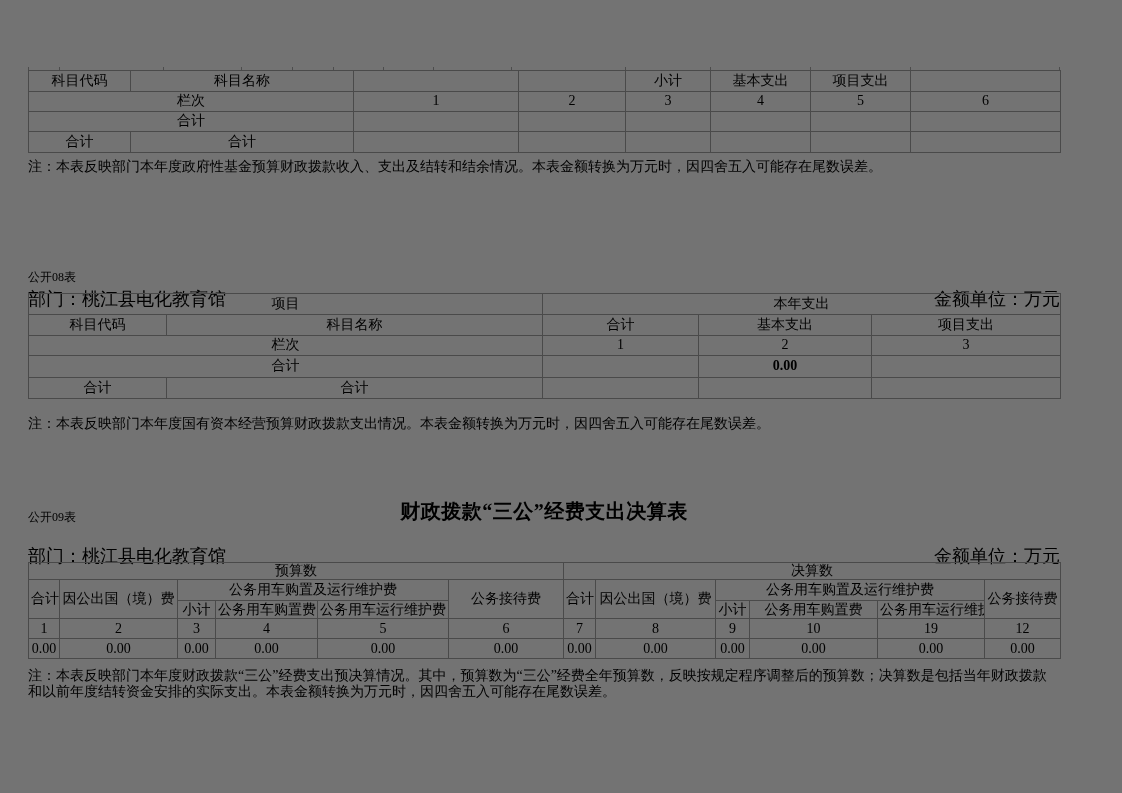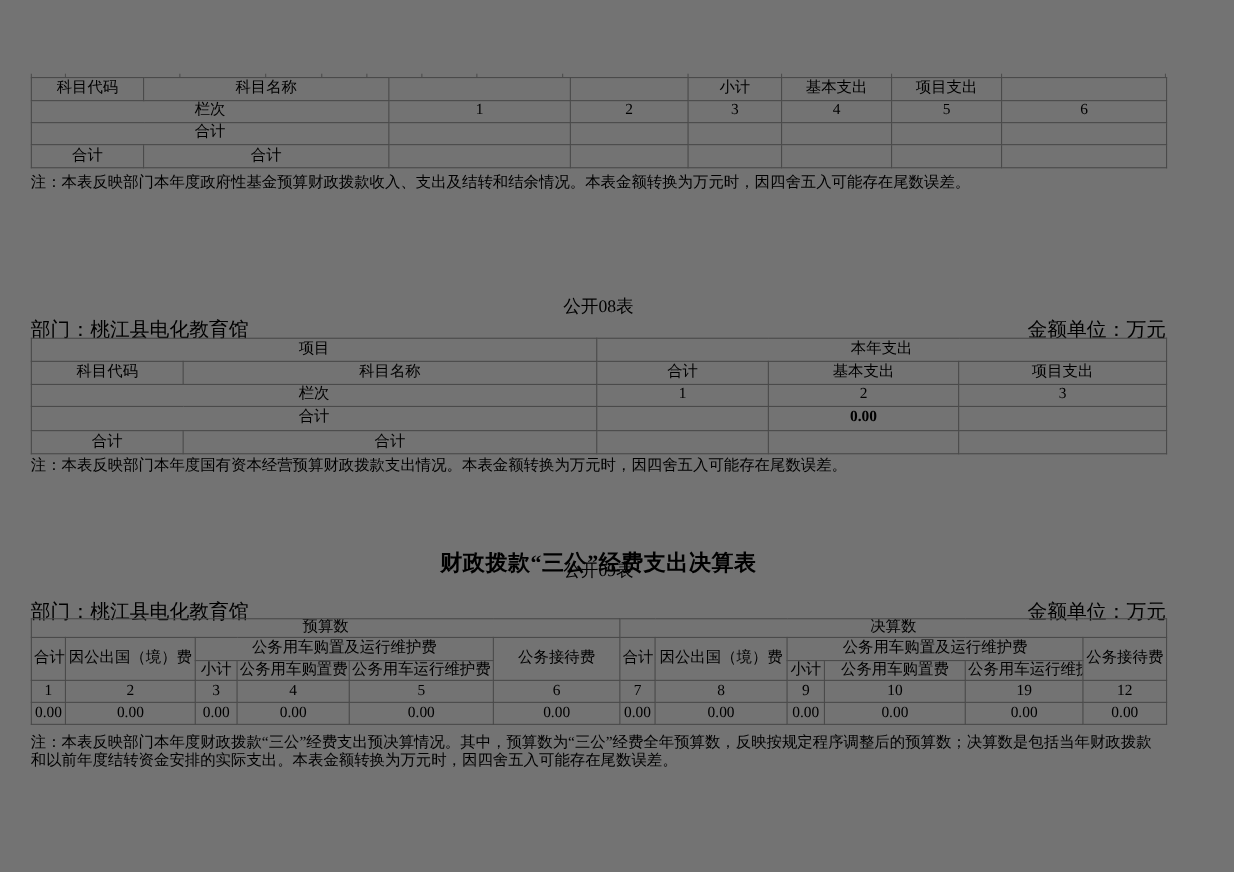--- a/index.html
+++ b/index.html
@@ -34,30 +34,30 @@
   .h19 td{height:17px;}
   .h21 td{height:19px;margin-left:28px;}
   .h22 td{height:20px;}
   .h23 td{height:21px;}
   td.al{text-align:left;}
   td.ar{text-align:right;padding-right:3px;}
   td.b{font-weight:bold;}
   td.tight{padding:0 1px;}
   .t1{top:70px;}
   .note1{top:159px;}
-  .t2{top:307px;}
+  .t2{top:293px;}
   .note2{top:416px;}
   .t3{top:562px;}
   .note3{top:668px;}
   .sec-title{
     text-align:center;font-size:20px;font-weight:bold;letter-spacing:0.5px;
   }
   .title2{top:238px;}
   .title3{top:498px;}
-  .sheet-no{text-align:center;font-size:16px;}
+  .sheet-no{text-align:left;font-size:12px;}
   .sheet08{top:269px;}
   .sheet09{top:509px;}
   .meta-row{display:flex;justify-content:space-between;font-size:18px;}
   .meta2{top:287px;}
   .meta3{top:544px;}
   .note{font-size:14px;line-height:16px;text-align:left;}
 </style>
 </head>
 <body>
 

